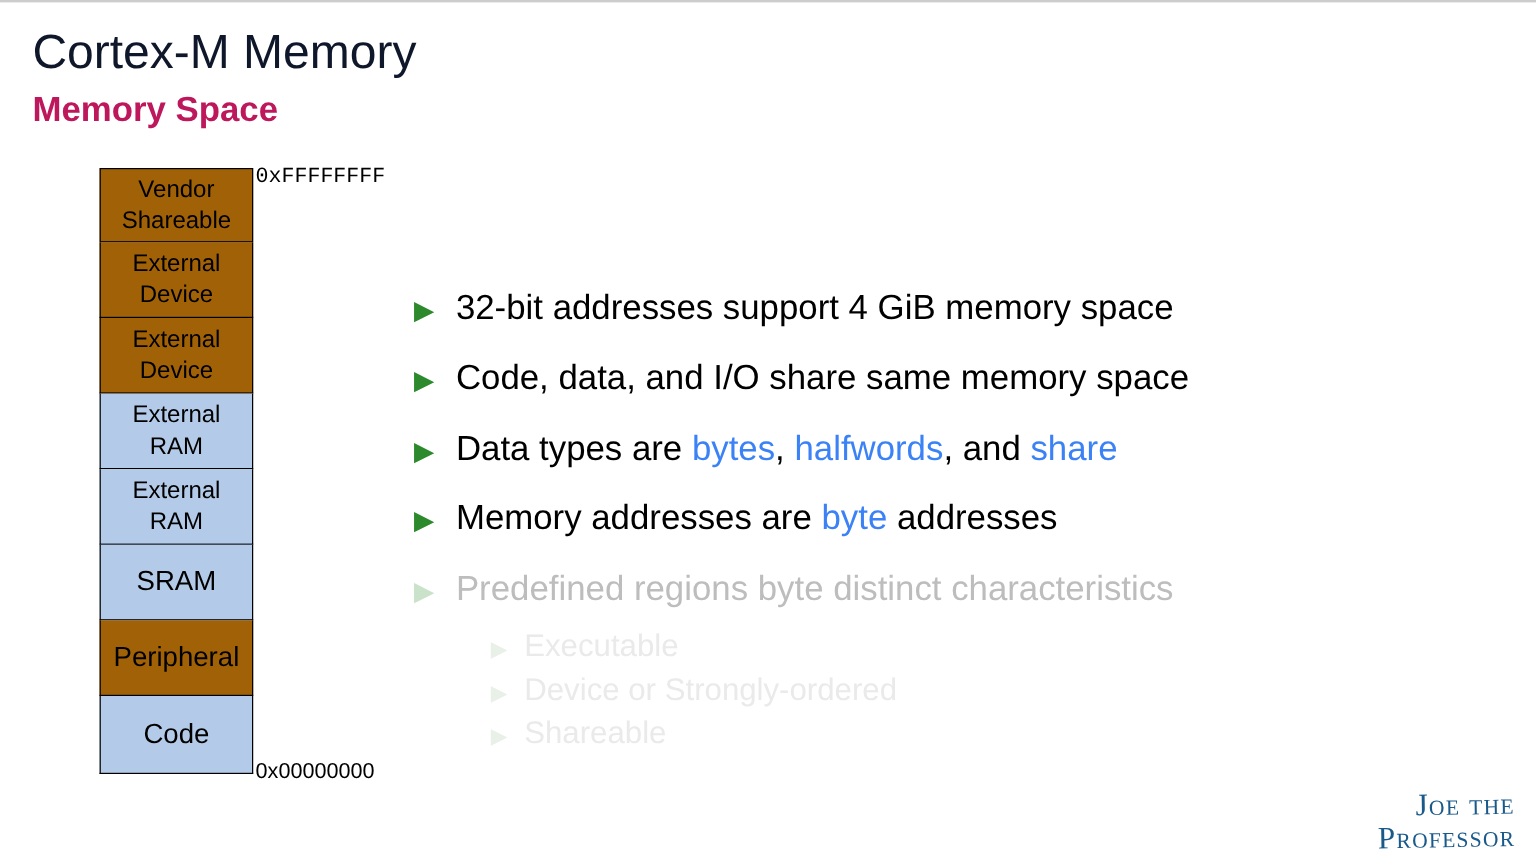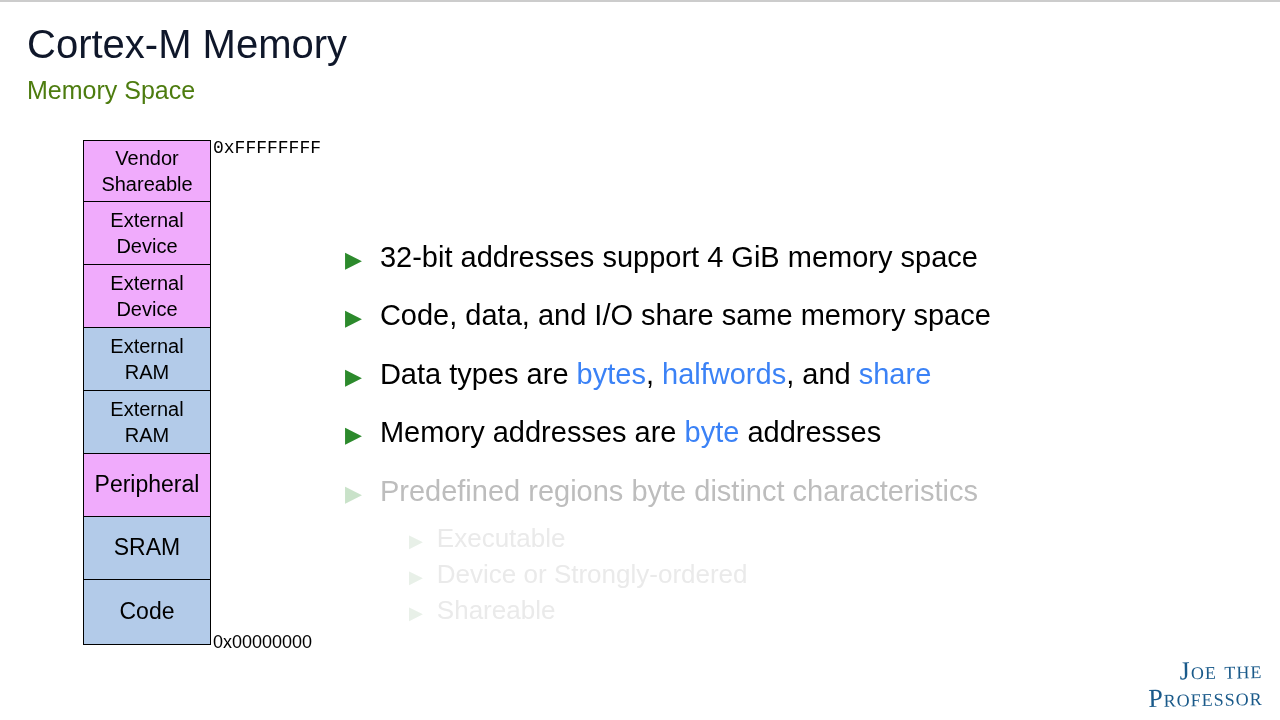--- a/index.html
+++ b/index.html
@@ -17,43 +17,43 @@
       left: 27px;
       top: 20px;
       font-size: 40px;
       font-weight: 400;
       color: #0f172a;
     }
     .subtitle {
       position: absolute;
       left: 27px;
       top: 74px;
-      font-size: 25px;
-      font-weight: 400;
-      color: #4d7c0f;
+      font-size: 29px;
+      font-weight: 700;
+      color: #be185d;
     }
     .memory-map {
       position: absolute;
       left: 83px;
       top: 138px;
       width: 128px;
     }
     .region {
       border: 1.5px solid #000;
       text-align: center;
       font-size: 20px;
       line-height: 1.3;
       display: flex;
       align-items: center;
       justify-content: center;
       flex-direction: column;
       padding: 4px 2px;
     }
     .region + .region { border-top: none; }
-    .yellow { background: #f0abfc; }
+    .yellow { background: #a16207; }
     .blue { background: #b3cbe9; }
     .h-60 { height: 62px; }
     .h-62 { height: 63px; }
     .h-64 { height: 63px; }
     .h-65 { height: 65px; }
     .addr-top {
       position: absolute;
       left: 213px;
       top: 136px;
       font-size: 18px;
@@ -147,25 +147,25 @@
       <div>Device</div>
     </div>
     <div class="region blue h-62">
       <div>External</div>
       <div>RAM</div>
     </div>
     <div class="region blue h-62">
       <div>External</div>
       <div>RAM</div>
     </div>
+    <div class="region blue h-64">
+      <div style="font-size: 23px;">SRAM</div>
+    </div>
     <div class="region yellow h-64">
       <div style="font-size: 23px;">Peripheral</div>
-    </div>
-    <div class="region blue h-64">
-      <div style="font-size: 23px;">SRAM</div>
     </div>
     <div class="region blue h-65">
       <div style="font-size: 23px;">Code</div>
     </div>
   </div>
 
 <div class="bullets">
   <div class="bullet">
     <span class="bullet-marker">▶</span>
     <span>32-bit addresses support 4 GiB memory space</span>

